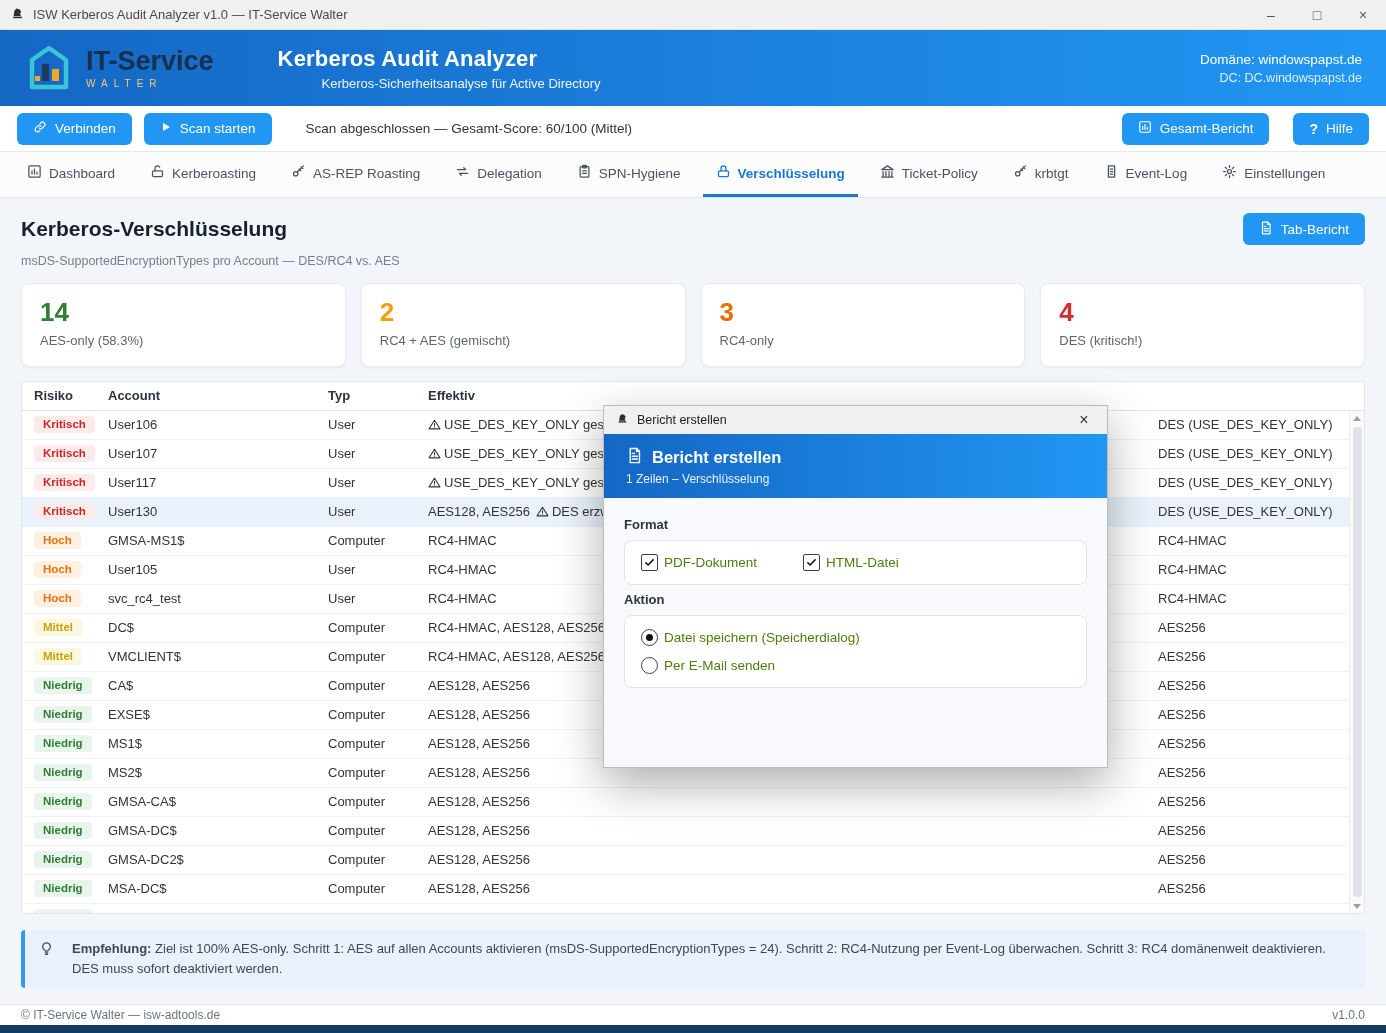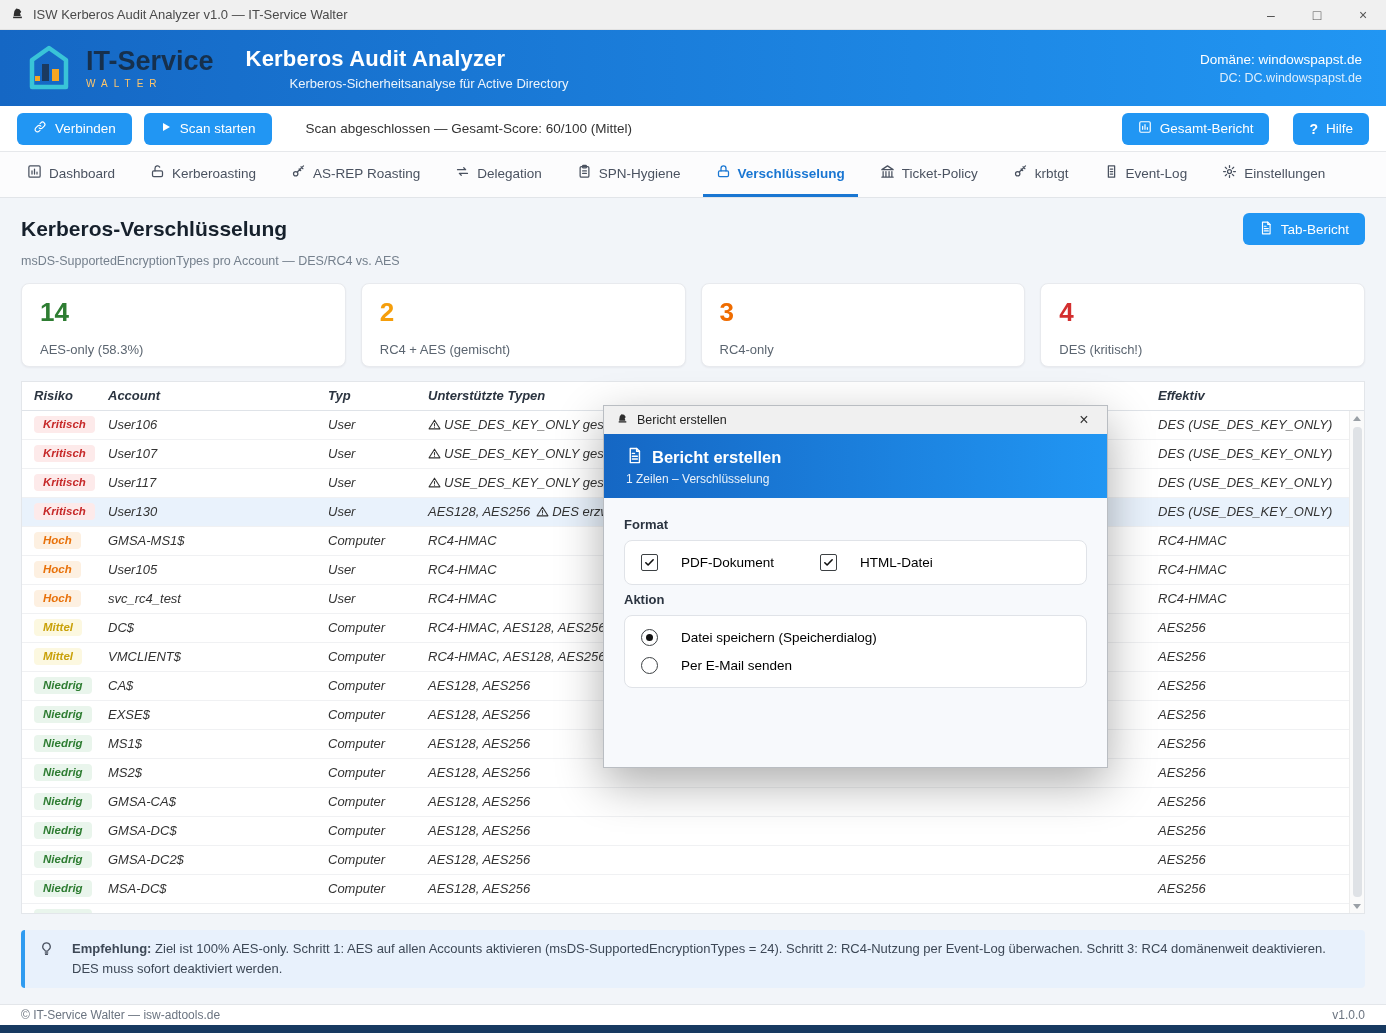--- a/index.html
+++ b/index.html
@@ -15,21 +15,21 @@
   .wcontrols{margin-left:auto;display:flex;height:100%;}
   .wbtn{width:46px;height:100%;display:flex;align-items:center;justify-content:center;
     color:#555;font-size:14px;background:none;border:none;font-family:inherit;}
   
   .appheader{height:76px;background:linear-gradient(90deg,#1567c4,#2196f3);
     display:flex;align-items:center;padding:0 24px;color:#fff;box-sizing:border-box;}
   .brand{display:flex;align-items:center;gap:12px;}
   .brandtext{display:flex;flex-direction:column;}
   .bname{font-size:27px;font-weight:bold;color:#16304d;line-height:1;}
   .bsub{font-size:10px;letter-spacing:6px;color:#ffc66b;margin-top:3px;}
-  .apptitles{margin-left:32px;}
+  .apptitles{margin-left:64px;}
   .apptitle{font-size:22px;font-weight:bold;letter-spacing:.2px;}
   .appsub{font-size:13px;opacity:.92;margin-top:4px;padding-left:44px;}
   .domaininfo{margin-left:auto;text-align:right;font-size:13.5px;}
   .domaininfo .dc{font-size:12.5px;opacity:.85;margin-top:4px;}
   
   .toolbar{height:46px;background:#fff;border-bottom:1px solid #e6e8eb;
     display:flex;align-items:center;padding:8px 17px;gap:12px;box-sizing:border-box;}
   .btn{display:inline-flex;align-items:center;gap:8px;background:#2196f3;color:#fff;
     border:none;border-radius:6px;height:32px;padding:0 16px;font-size:13.5px;font-family:inherit;white-space:nowrap;}
   .status{margin-left:22px;font-size:13.5px;color:#333;}
@@ -43,25 +43,25 @@
   .tab.active{color:#1976d2;border-bottom-color:#1976d2;font-weight:bold;}
   
   .content{padding:0 21px;}
   .pagehead{display:flex;justify-content:space-between;align-items:center;margin-top:15px;}
   .ptitle{font-size:21px;font-weight:bold;color:#16202c;}
   .psub{font-size:12.5px;color:#75808d;margin-top:9px;}
   .cards{display:grid;grid-template-columns:repeat(4,1fr);gap:15px;margin-top:15px;}
   .card{background:#fff;border:1px solid #e8eaee;border-radius:8px;
     box-shadow:0 1px 2px rgba(16,24,40,.05);padding:13px 18px;height:84px;box-sizing:border-box;}
   .cnum{font-size:26px;font-weight:bold;line-height:1.2;}
-  .clabel{font-size:13px;color:#5b6570;margin-top:14px;}
+  .clabel{font-size:13px;color:#5b6570;margin-top:5px;}
   
   .tablewrap{position:relative;background:#fff;border:1px solid #e3e6ea;margin-top:14px;
     height:533px;box-sizing:border-box;overflow:hidden;}
-  .thead,.trow{display:grid;grid-template-columns:74px 220px 100px 730px 1fr;height:28px;line-height:28px;font-style:italic;}
+  .thead,.trow{display:grid;grid-template-columns:74px 220px 100px 730px 1fr;height:28px;line-height:28px;}
   .thead{font-weight:bold;font-size:13px;color:#2b3440;border-bottom:1px solid #dfe3e8;}
   .trow{font-size:13px;color:#333;border-bottom:1px solid #f0f1f3;}
   .trow.selected{background:#e9f2fc;}
   .cell{padding-left:12px;white-space:nowrap;overflow:hidden;}
   .badge{display:inline-block;line-height:17px;padding:0 9px;border-radius:4px;
     font-size:11.5px;font-weight:bold;position:relative;top:-1px;}
   .badge.kritisch{color:#c62828;background:#fdeaea;}
   .badge.hoch{color:#e8710a;background:#fdf0e1;}
   .badge.mittel{color:#c9a109;background:#fcf8e0;}
   .badge.niedrig{color:#2e7d32;background:#e9f5ec;}
@@ -91,21 +91,21 @@
   .dclose{margin-left:auto;font-size:16px;color:#333;background:none;border:none;width:22px;font-family:inherit;}
   .dheader{height:64px;background:linear-gradient(90deg,#1567c4,#2196f3);color:#fff;
     display:flex;flex-direction:column;justify-content:center;padding:0 22px;flex:none;}
   .drow{display:flex;align-items:center;gap:9px;font-size:16.5px;font-weight:bold;}
   .dsub{font-size:12px;opacity:.9;margin-top:4px;}
   .dbody{flex:1;background:#f7f9fc;padding:12px 20px 0;}
   .dlabel{font-size:13px;font-weight:bold;color:#2b3440;margin:7px 0 8px;}
   .dgroup{background:#fff;border:1px solid #e0e3e8;border-radius:8px;padding:13px 16px;}
   .dgroup.formats{display:flex;gap:46px;}
   .dgroup.actions{display:flex;flex-direction:column;gap:11px;}
-  .checkitem,.radioitem{display:flex;align-items:center;gap:23px;font-size:13.5px;color:#000000;}
+  .checkitem,.radioitem{display:flex;align-items:center;gap:6px;font-size:13.5px;color:#4d7c0f;}
   .cbox{width:15px;height:15px;border:1.5px solid #3c4043;border-radius:2px;background:#fff;
     display:flex;align-items:center;justify-content:center;flex:none;color:#111;}
   .rdot{width:15px;height:15px;border:1.5px solid #3c4043;border-radius:50%;background:#fff;
     display:flex;align-items:center;justify-content:center;flex:none;}
   .rdot .inner{width:7px;height:7px;border-radius:50%;background:#111;}
   .dfooter{height:56px;background:#fff;border-top:1px solid #e4e6ea;display:flex;align-items:center;
     justify-content:space-between;padding:0 20px;flex:none;}
   .btn.dbtn{height:34px;padding:0 22px;font-size:14px;}
 </style>
 </head>
@@ -278,21 +278,20 @@
         <div class="cnum" style="color: rgb(211, 47, 47);">4</div>
         <div class="clabel">DES (kritisch!)</div>
       </div>
     </div>
 
   <div class="tablewrap">
     <div class="thead" id="thead">
         <div class="cell">Risiko</div>
         <div class="cell">Account</div>
         <div class="cell">Typ</div>
-        <div class="cell">Unterstützte Typen</div>
         <div class="cell">Effektiv</div>
       </div>
     <div id="tbody">
         <div class="trow">
           <div class="cell"><span class="badge kritisch">Kritisch</span></div>
           <div class="cell">User106</div>
           <div class="cell">User</div>
           <div class="cell typescell"><svg width="13" height="13" viewBox="0 0 24 24" fill="none" stroke="currentColor" stroke-width="2" stroke-linecap="round" stroke-linejoin="round">
               <path d="M12 4L22 20H2z"></path>
               <path d="M12 10v4M12 16.8v.2"></path>

